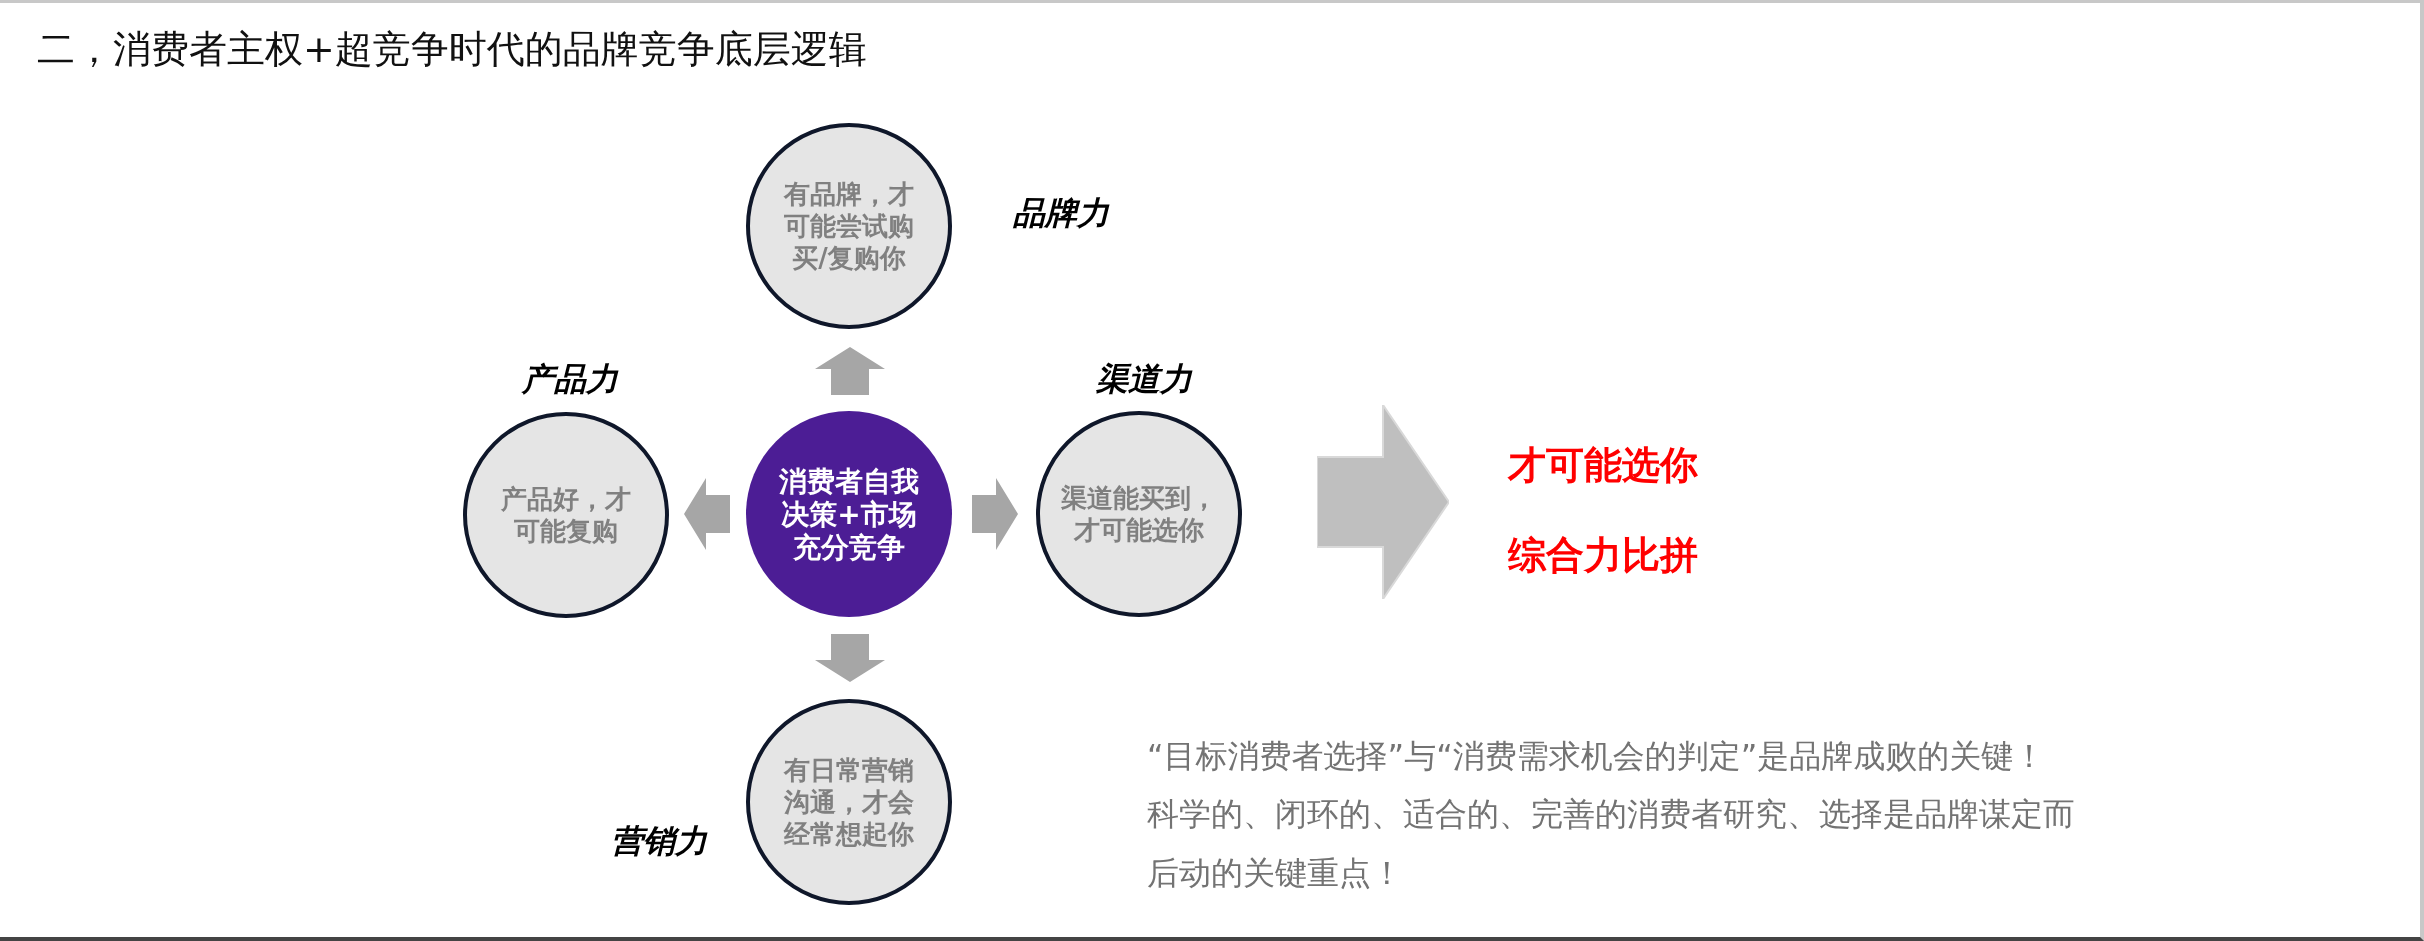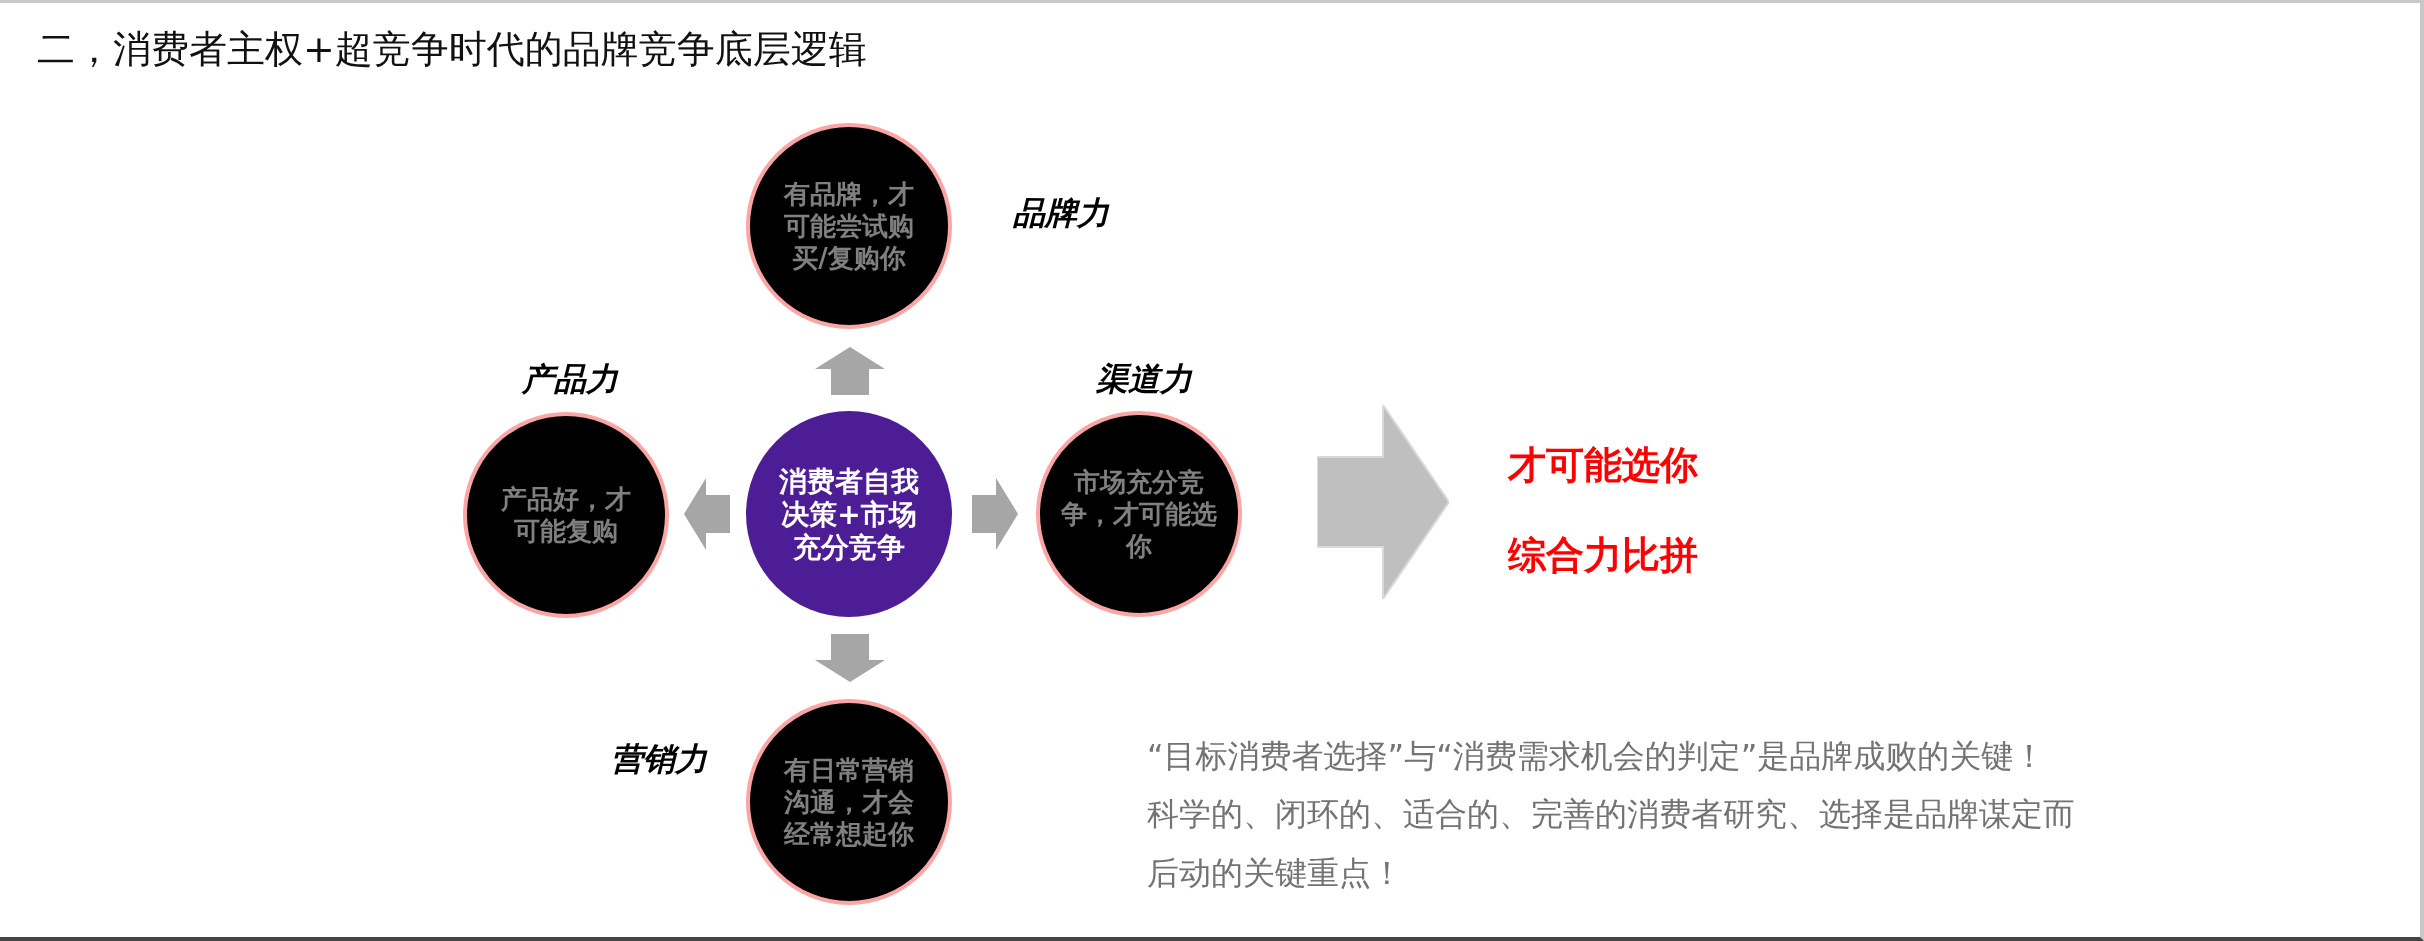--- a/index.html
+++ b/index.html
@@ -2,21 +2,21 @@
 <html><head>
 <meta charset="utf-8">
 <style>
   html, body { margin:0; padding:0; }
   body { width:2424px; height:941px; position:relative; background:#ffffff; overflow:hidden;
          font-family: "DejaVu Sans", "Liberation Sans", sans-serif; }
   .frame { position:absolute; left:0; top:0; width:2424px; height:941px; box-sizing:border-box;
            border-top:3px solid #c8c8c8; border-right:4px solid #c8c8c8; border-bottom:4px solid #444; }
   .title { position:absolute; left:37px; top:24px; font-size:38px; color:#111; white-space:nowrap; }
   .circle { position:absolute; width:206px; height:206px; border-radius:50%; box-sizing:border-box;
-            border:4px solid #fca5a5; background:#000000; display:flex; align-items:center; justify-content:center;
+            border:4px solid #0f172a; background:#e5e5e5; display:flex; align-items:center; justify-content:center;
             text-align:center; }
   .circle .txt { color:#808080; font-weight:bold; font-size:26px; line-height:32px; width:150px; }
   .circle.center { background:#4c1d95; border:none;align-items:center; }
   .circle.center .txt { color:#ffffff; font-size:28px; line-height:33px; width:150px; }
   .label { position:absolute; font-weight:bold; font-size:32px; color:#000; white-space:nowrap;font-style:italic; }
   .arrow { position:absolute; }
   .big-arrow { position:absolute; left:1317px; top:405px; }
   .red-big { position:absolute; color:#ff0000; font-weight:bold; font-size:38px; white-space:nowrap; left:1508px; }
   .red-line { position:absolute; color:#737373; font-size:32px; white-space:nowrap; left:1127px;margin-left:20px; }
 </style>
@@ -35,28 +35,28 @@
 <div class="circle" style="left:463px; top:412px;text-align:center;">
   <div class="txt" style="width:140px;">产品好，才可能复购</div>
 </div>
 <div class="label" style="left:522px; top:358px;">产品力</div>
 
 <div class="circle center" style="left:746px; top:411px;">
   <div class="txt">消费者自我决策+市场充分竞争</div>
 </div>
 
 <div class="circle" style="left:1036px; top:411px;">
-  <div class="txt" style="width:160px;">市场充分竞争，才可能选你</div>
+  <div class="txt" style="width:160px;">渠道能买到，才可能选你</div>
 </div>
 <div class="label" style="left:1096px; top:358px;">渠道力</div>
 
 <div class="circle" style="left:746px; top:699px;">
   <div class="txt">有日常营销沟通，才会经常想起你</div>
 </div>
-<div class="label" style="left:611px; top:738px;">营销力</div>
+<div class="label" style="left:611px; top:820px;">营销力</div>
 
 <svg class="arrow" style="left:815px; top:347px;" width="70" height="48">
   <polygon points="35,0 70,22 54,22 54,48 16,48 16,22 0,22" fill="#a6a6a6"></polygon>
 </svg>
 <svg class="arrow" style="left:815px; top:634px;" width="70" height="48">
   <polygon points="16,0 54,0 54,26 70,26 35,48 0,26 16,26" fill="#a6a6a6"></polygon>
 </svg>
 <svg class="arrow" style="left:684px; top:478px;" width="46" height="72">
   <polygon points="0,36 22,0 22,17 46,17 46,55 22,55 22,72" fill="#a6a6a6"></polygon>
 </svg>

